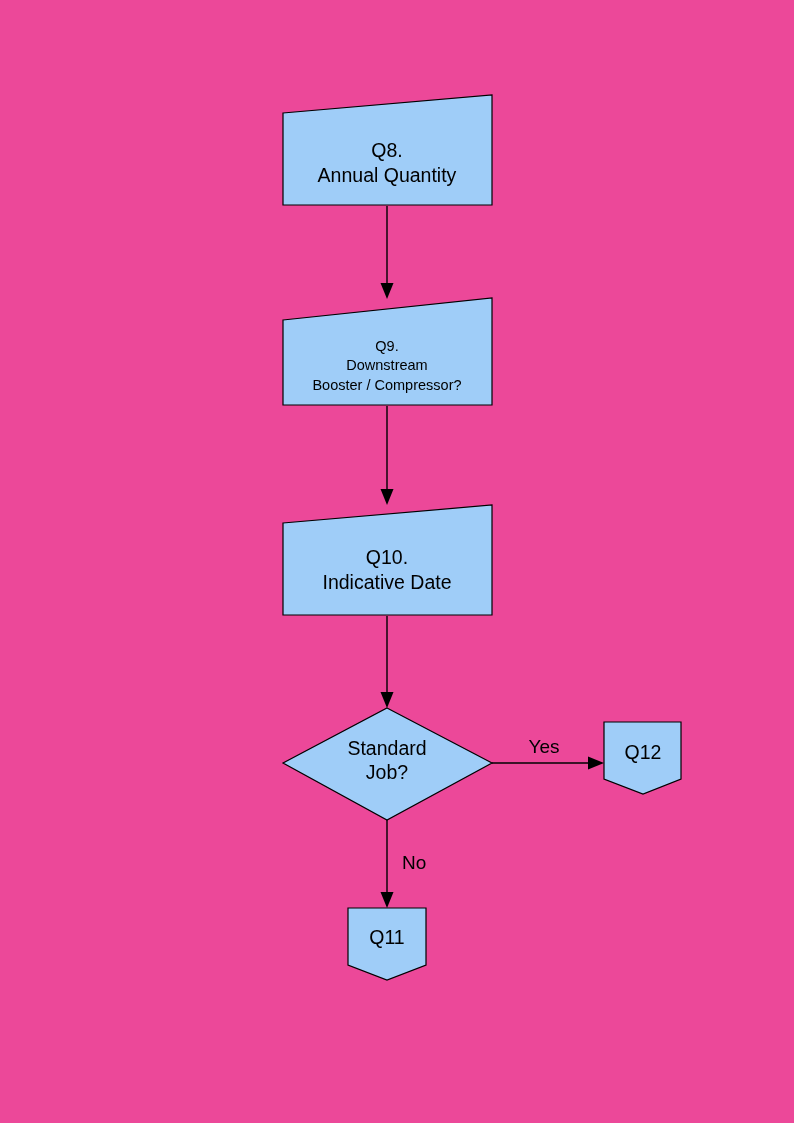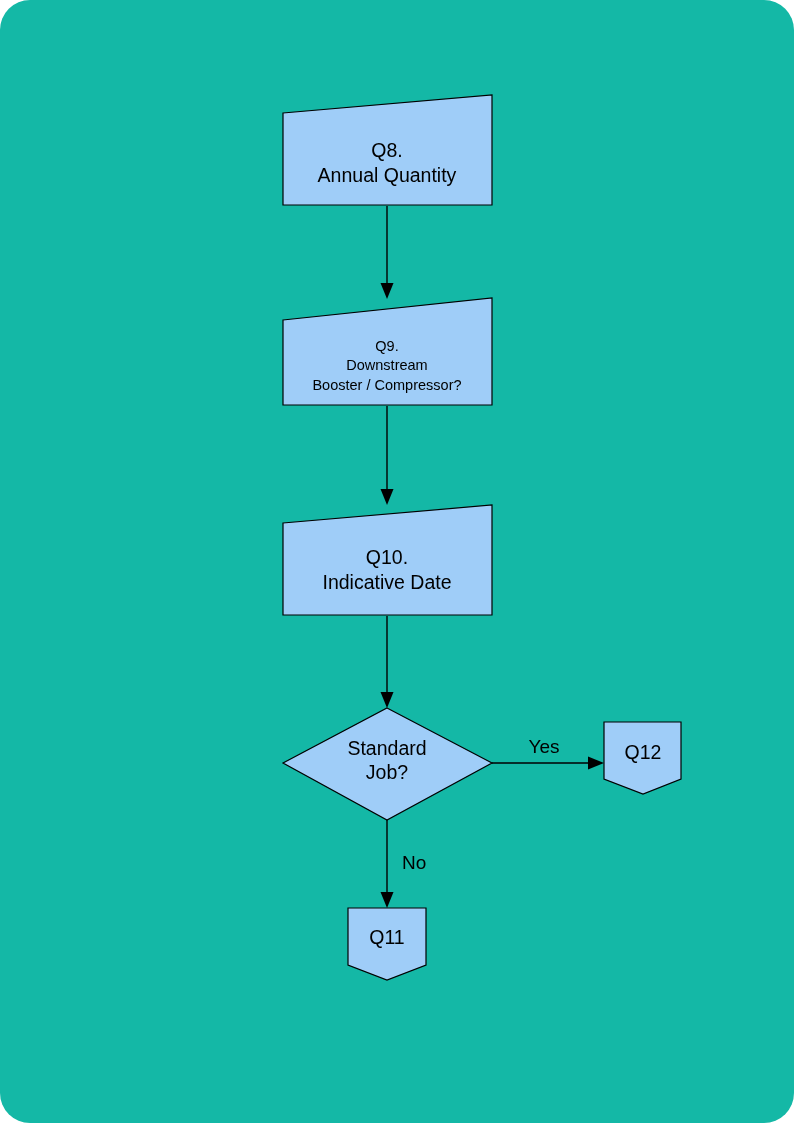--- a/index.html
+++ b/index.html
@@ -8,23 +8,22 @@
     padding: 0;
     background: #ffffff;
   }
   body {
     font-family: "Liberation Sans", sans-serif;
   }
   #canvas {
     position: relative;
     width: 794px;
     height: 1123px;
-    background: #14b8a6;
+    background: #ec4899;
     overflow: hidden;
-    border-radius: 30px;
   }
   svg#flow {
     position: absolute;
     left: 0;
     top: 0;
     width: 794px;
     height: 1123px;
   }
   .node-shape {
     fill: #9fcdf8;

